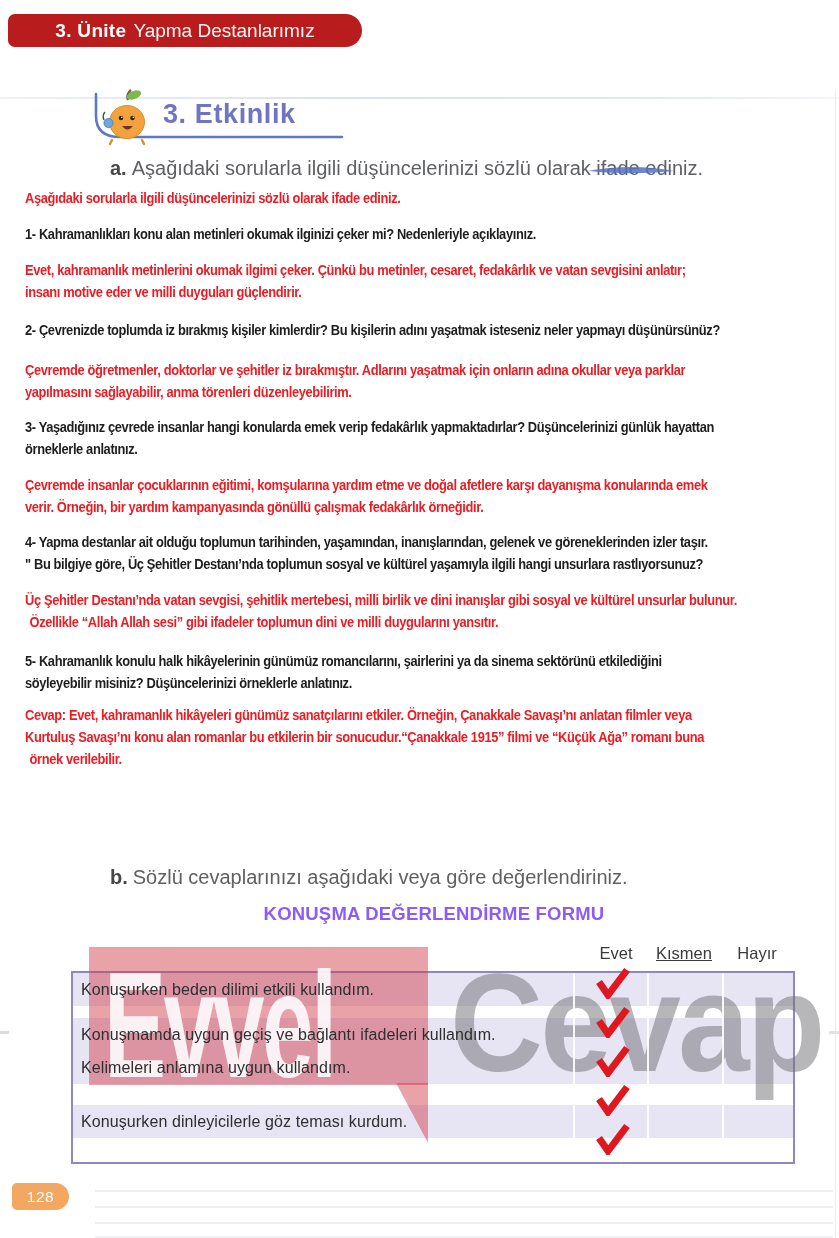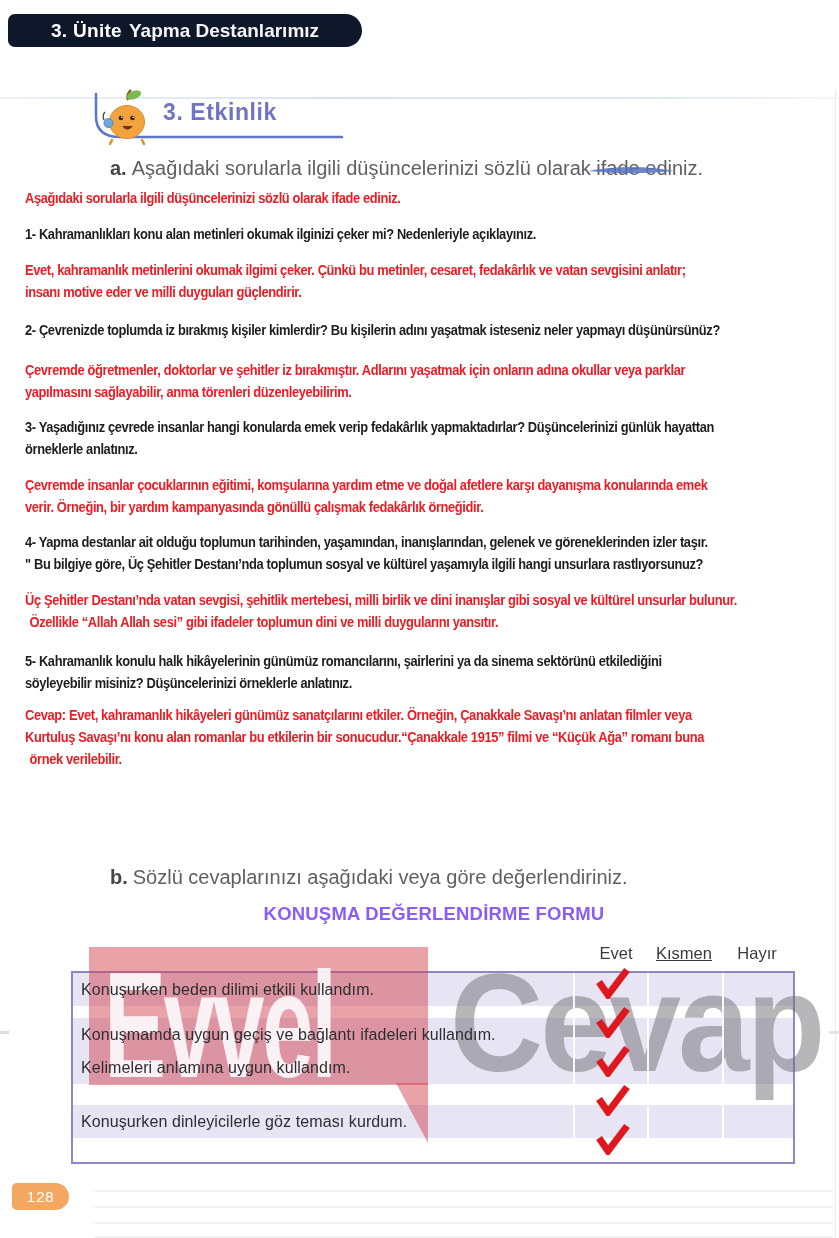--- a/index.html
+++ b/index.html
@@ -3,36 +3,36 @@
 <meta charset="utf-8">
 <style>
   html,body{margin:0;padding:0;}
   body{
     width:839px;height:1238px;position:relative;background:#ffffff;
     font-family:"Liberation Sans",sans-serif;overflow:hidden;
   }
   .abs{position:absolute;}
   
   .unit-pill{
-    left:8px;top:14px;width:354px;height:33px;background:#0f172a;
+    left:8px;top:14px;width:354px;height:33px;background:#b91c1c;
     border-radius:7px 17px 17px 7px;display:flex;align-items:center;justify-content:center;
     color:#fff;font-size:19px;white-space:nowrap;
   }
   .unit-pill b{font-weight:700;margin-right:7px;letter-spacing:.3px;}
-  .unit-pill span{font-weight:700;opacity:.96;}
+  .unit-pill span{font-weight:400;opacity:.96;}
   
   .hline-top{left:0;top:97px;width:839px;height:2px;
     background:linear-gradient(90deg,#eef2f7, #d9e2ee 40%, #dfe7f0 75%, #f4f6f9);}
   .vline-right{left:835px;top:90px;width:1px;height:1148px;background:#ececef;}
   .edge-dash-l{left:0;top:1031px;width:9px;height:3px;background:#dcdcdf;}
   .edge-dash-r{left:829px;top:1031px;width:10px;height:3px;background:#e3e3e6;}
   .faint-b{height:2px;background:#f0eff3;}
   
   .activity-label{
-    left:163px;top:99px;color:#7173c3;font-size:23px;font-weight:700;letter-spacing:.6px;white-space:nowrap;
+    left:163px;top:99px;color:#7173c3;font-size:27px;font-weight:700;letter-spacing:.6px;white-space:nowrap;
   }
   
   .instr{color:#5f6063;font-size:20px;white-space:nowrap;}
   .instr b{color:#474749;font-weight:700;margin-right:5px;}
   
   .para{left:25px;transform:scaleX(.92);transform-origin:left top;}
   .para .ln{white-space:nowrap;font-weight:700;font-size:14px;line-height:22px;letter-spacing:-0.4px;}
   .q .ln{color:#1e1d1f;}
   .a .ln{color:#ec1c24;}
   

